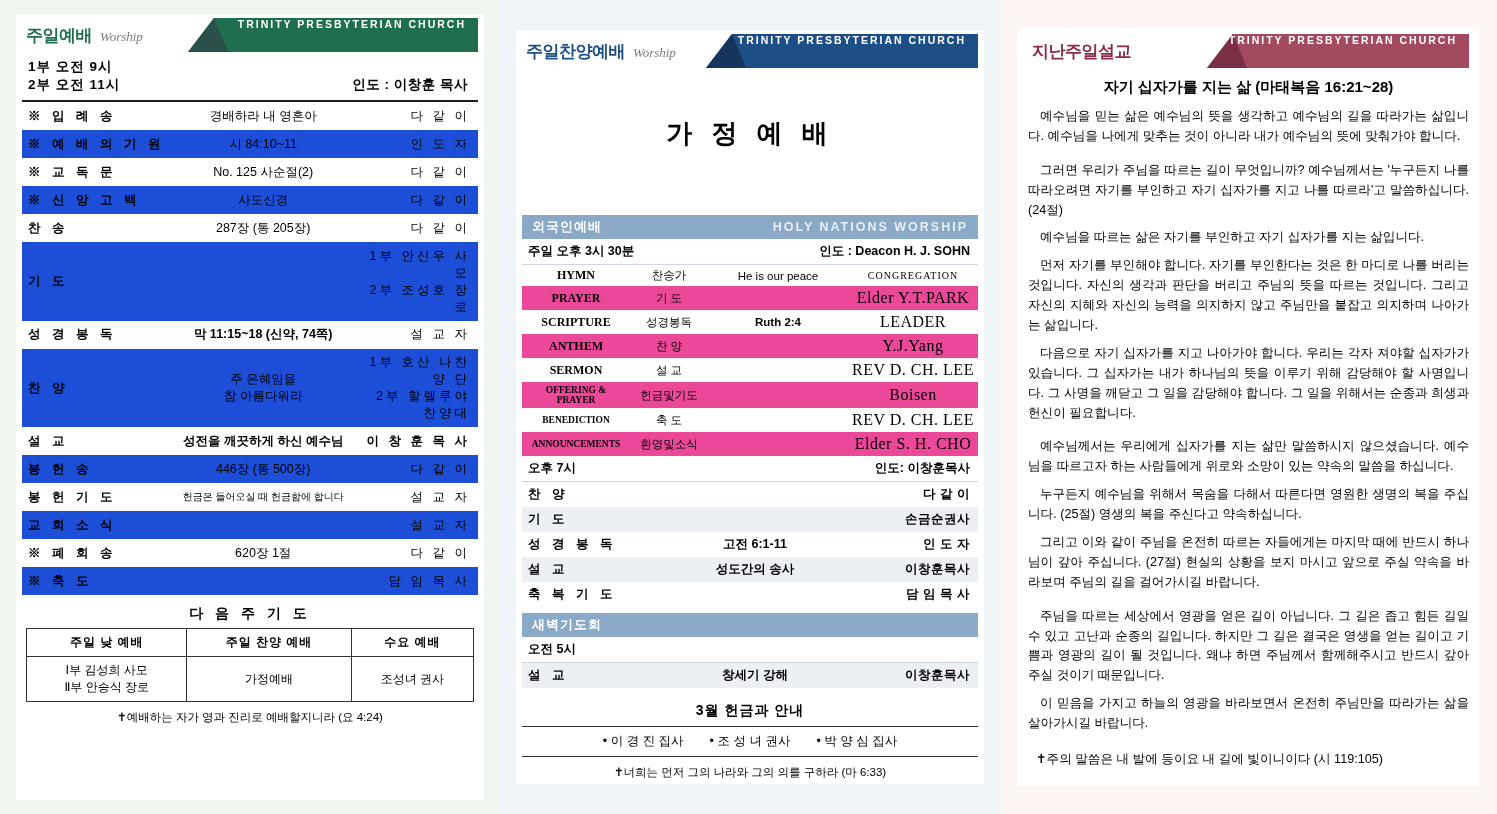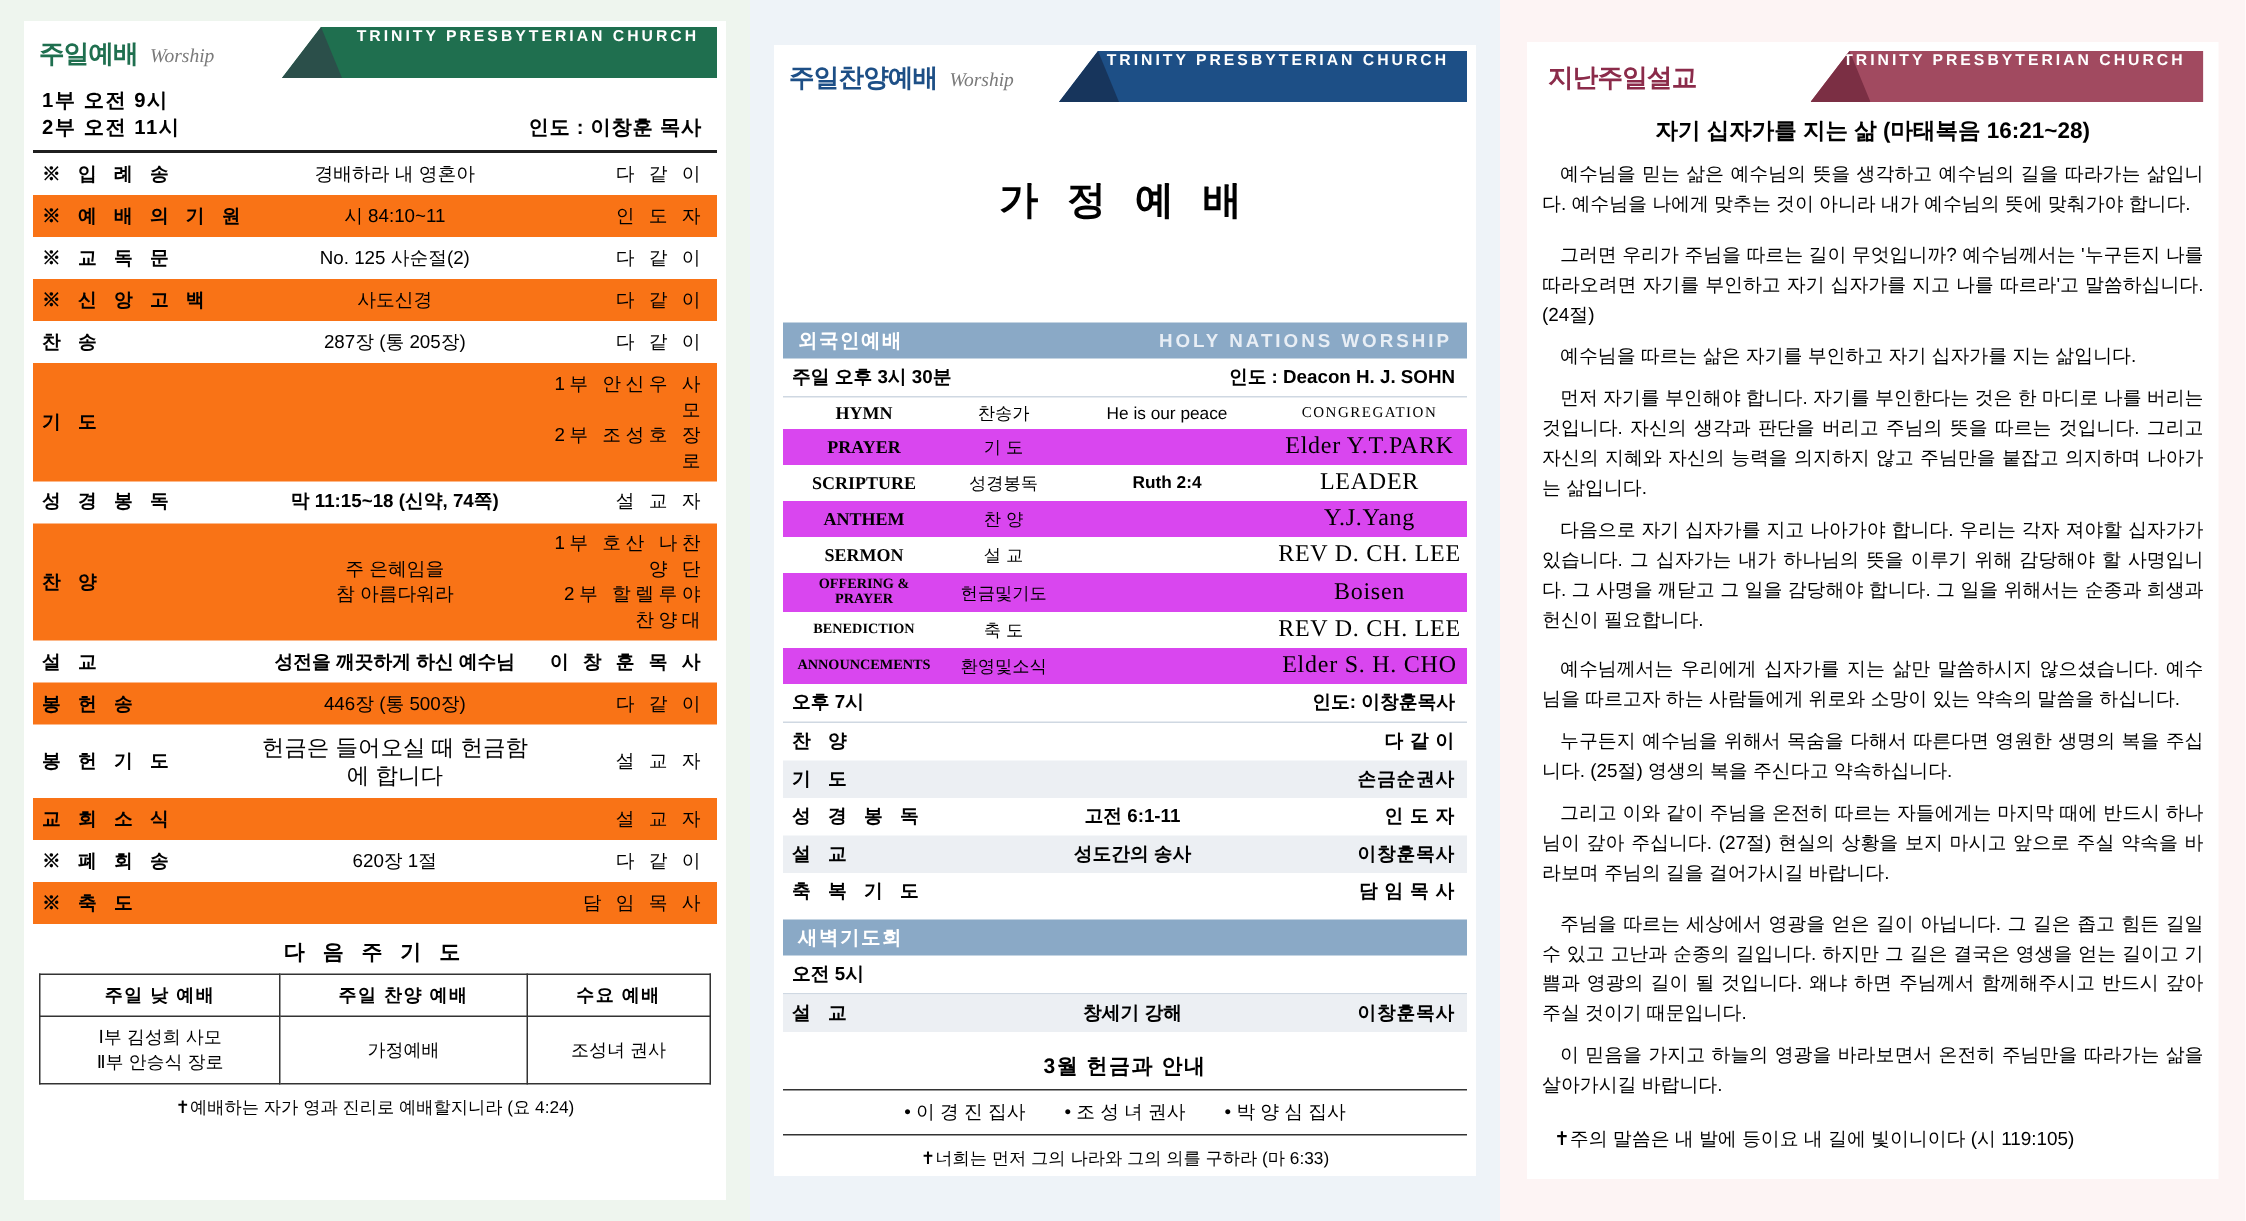--- a/index.html
+++ b/index.html
@@ -95,26 +95,26 @@
 
   table.order {
     width: 100%;
     border-collapse: collapse;
     font-size: 12.5px;
   }
   table.order td {
     padding: 5.5px 4px;
     vertical-align: middle;
   }
-  table.order tr.alt td { background: #f97316; }
+  table.order tr.alt td { background: #1d4ed8; }
   .c-item { width: 130px; font-weight: bold; letter-spacing: 4px; padding-left: 6px !important; white-space: nowrap; }
   .c-mid { text-align: center; }
   .c-who { width: 120px; text-align: right; padding-right: 8px !important; letter-spacing: 3px; }
   .bold { font-weight: bold; }
-  .small { font-size: 15px; letter-spacing: 0; }
+  .small { font-size: 10px; letter-spacing: 0; }
   .two-line { line-height: 1.35; }
   .two-line .l { display: block; }
 
   .next-week {
     margin-top: 10px;
     padding: 0 4px;
   }
   .next-week h3 {
     margin: 2px 0 5px 0; text-align: center;
     font-size: 14px; font-weight: bold; letter-spacing: 4px;
@@ -149,21 +149,21 @@
   .sub-line {
     display: flex; justify-content: space-between;
     font-size: 12.5px; font-weight: bold;
     padding: 4px 8px 4px 6px;
     border-bottom: 1px solid #cfd8e2;
   }
   table.g {
     width: 100%; border-collapse: collapse; font-size: 12px;
   }
   table.g td { padding: 3px 4px; }
-  table.g tr.alt td { background: #d946ef; }
+  table.g tr.alt td { background: #ec4899; }
   .g-en { width: 108px; text-align: center; font-weight: bold; font-family: "Liberation Serif", serif; font-size: 12px; }
   .g-en.sm { font-size: 9.5px; letter-spacing: 0; }
   .g-ko { width: 78px; text-align: center; font-size: 11.5px; }
   .g-mid { text-align: center; font-size: 11.5px; }
   .g-who { width: 130px; text-align: center; font-family: "Liberation Serif", serif; font-size: 16px; letter-spacing: 0.5px; }
   .g-who.small2 { font-size: 10px; letter-spacing: 1px; }
 
   table.w {
     width: 100%; border-collapse: collapse; font-size: 12.5px;
   }

